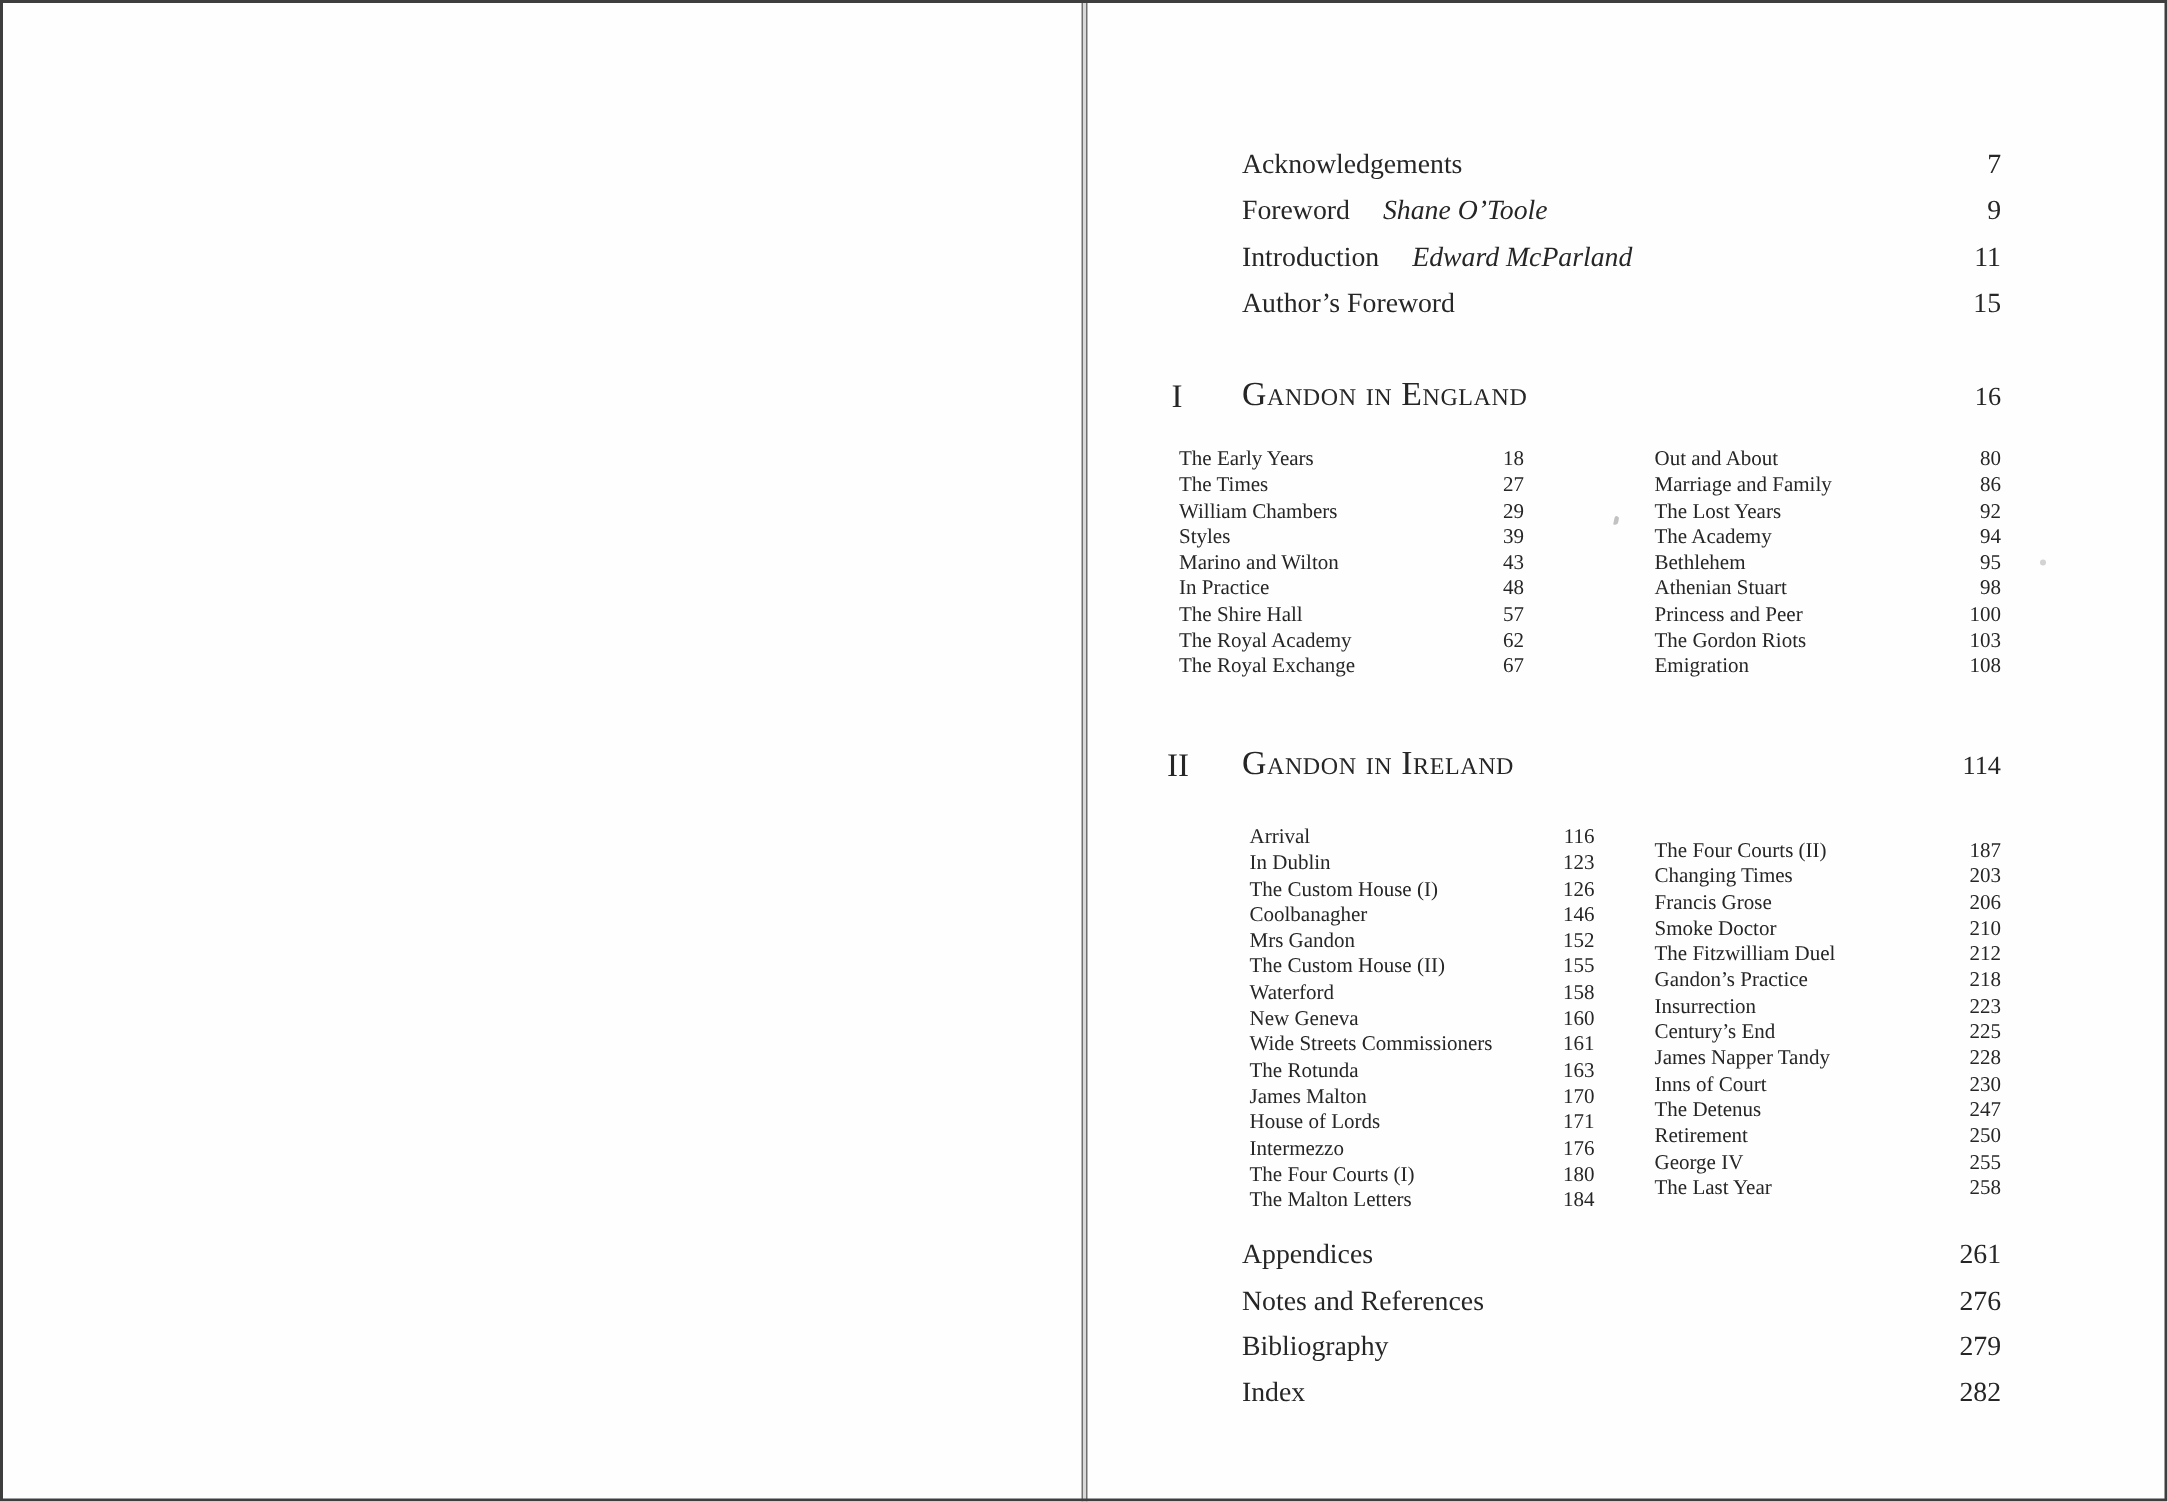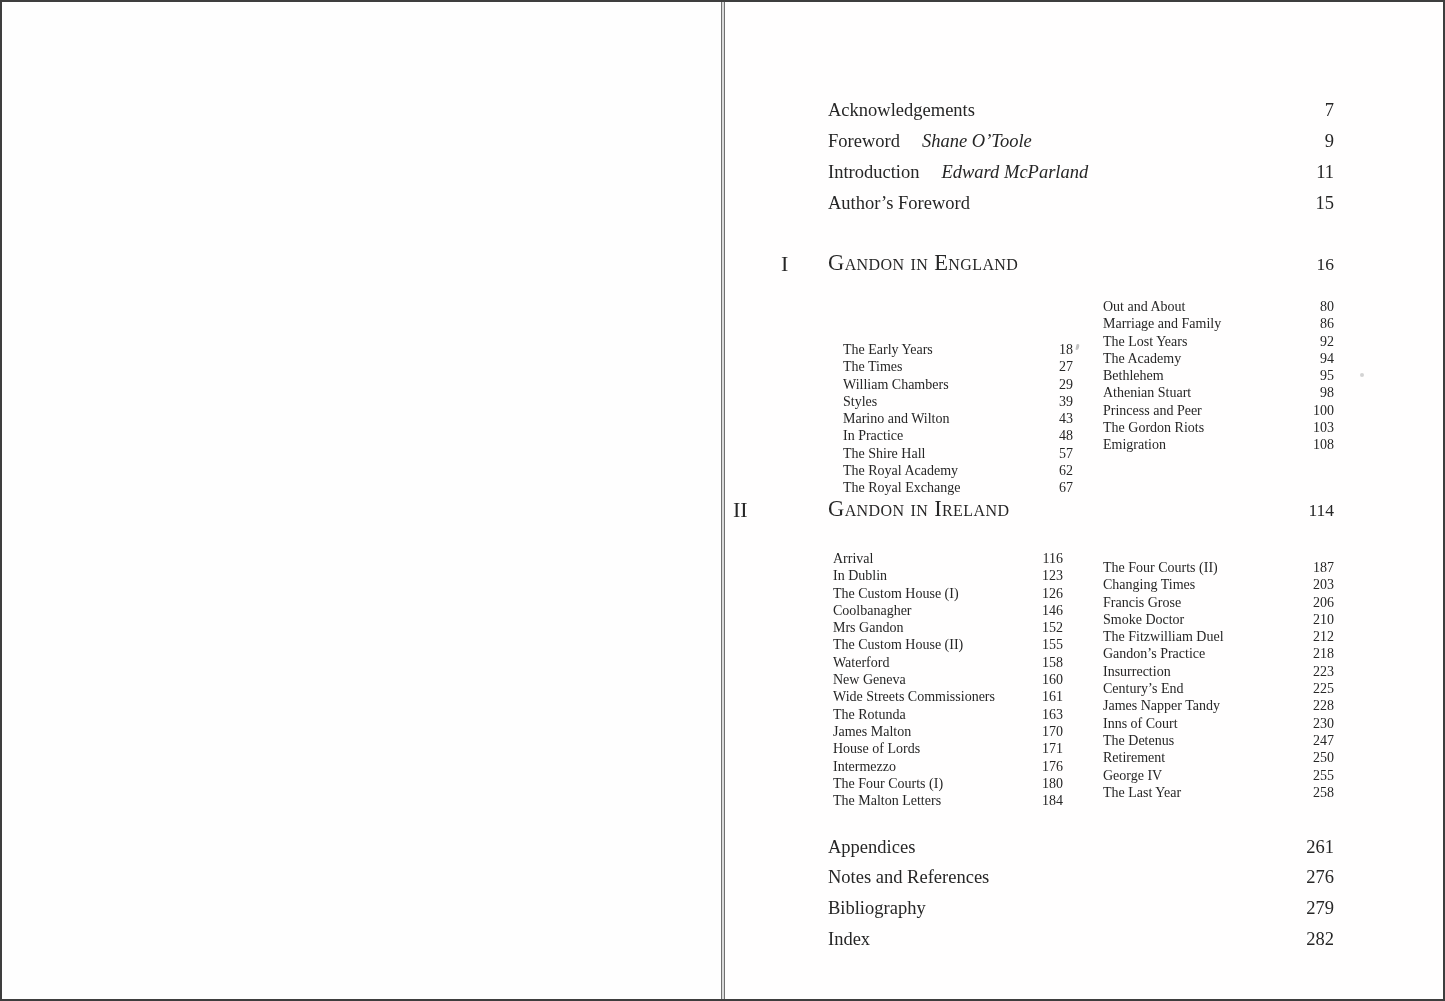--- a/index.html
+++ b/index.html
@@ -22,35 +22,35 @@
     background: linear-gradient(90deg,#707070 0,#707070 1px,#d9d9d9 1px,#d9d9d9 3px,#707070 3px,#707070 4px);
   }
   .page-left { position: absolute; left: 2px; top: 2px; width: 719px; height: 997px; background: #fefefe; }
   .page-right { position: absolute; left: 725px; top: 2px; right: 2px; height: 997px; background: #fffefe; }
 
   
   .front-matter { position: absolute; left: 828px; top: 100px; width: 506px; }
   .fm-row { display: flex; justify-content: space-between; align-items: baseline; height: 31px; font-size: 18.5px; }
   .fm-name { font-style: italic; margin-left: 22px; text-align: right; }
   .back-matter { position: absolute; left: 828px; top: 827px; width: 506px; }
-  .bm-row { display: flex; justify-content: space-between; align-items: flex-end; height: 30.7px; font-size: 18.5px; }
+  .bm-row { display: flex; justify-content: space-between; align-items: flex-start; height: 30.7px; font-size: 18.5px; }
 
   
   .section-num { position: absolute; font-size: 22px; line-height: 28px; }
   .num-1 { left: 781px; top: 250px; }
-  .num-2 { left: 733px; top: 496px; }
+  .num-2 { left: 778px; top: 496px; }
   .section-heading { position: absolute; left: 828px; width: 506px; display: flex; justify-content: space-between; align-items: baseline; }
   .head-1 { top: 248px; }
   .head-2 { top: 494px; }
   .sh-title { font-variant: small-caps; font-size: 22.5px; letter-spacing: 0.4px; line-height: 30px; }
   .sh-page { font-size: 17.5px; }
 
   
   .ch-col { position: absolute; font-size: 14px; }
-  .col-1a { left: 843px; top: 298px; width: 230px; margin-top: 43px; }
+  .col-1a { left: 786px; top: 298px; width: 230px; }
   .col-1b { left: 1103px; top: 298px; width: 231px; text-align: right; }
   .col-2a { left: 833px; top: 550px; width: 230px; }
   .col-2b { left: 1103px; top: 559px; width: 231px; }
   .ch-row { display: flex; justify-content: space-between; line-height: 17.3px; }
 
   
   .artifact-comma {
     position: absolute; left: 1076px; top: 344px;
     width: 2.5px; height: 6px; border-radius: 2px 2px 3px 1px;
     background: #aeaeae; transform: rotate(12deg); opacity: .75;

